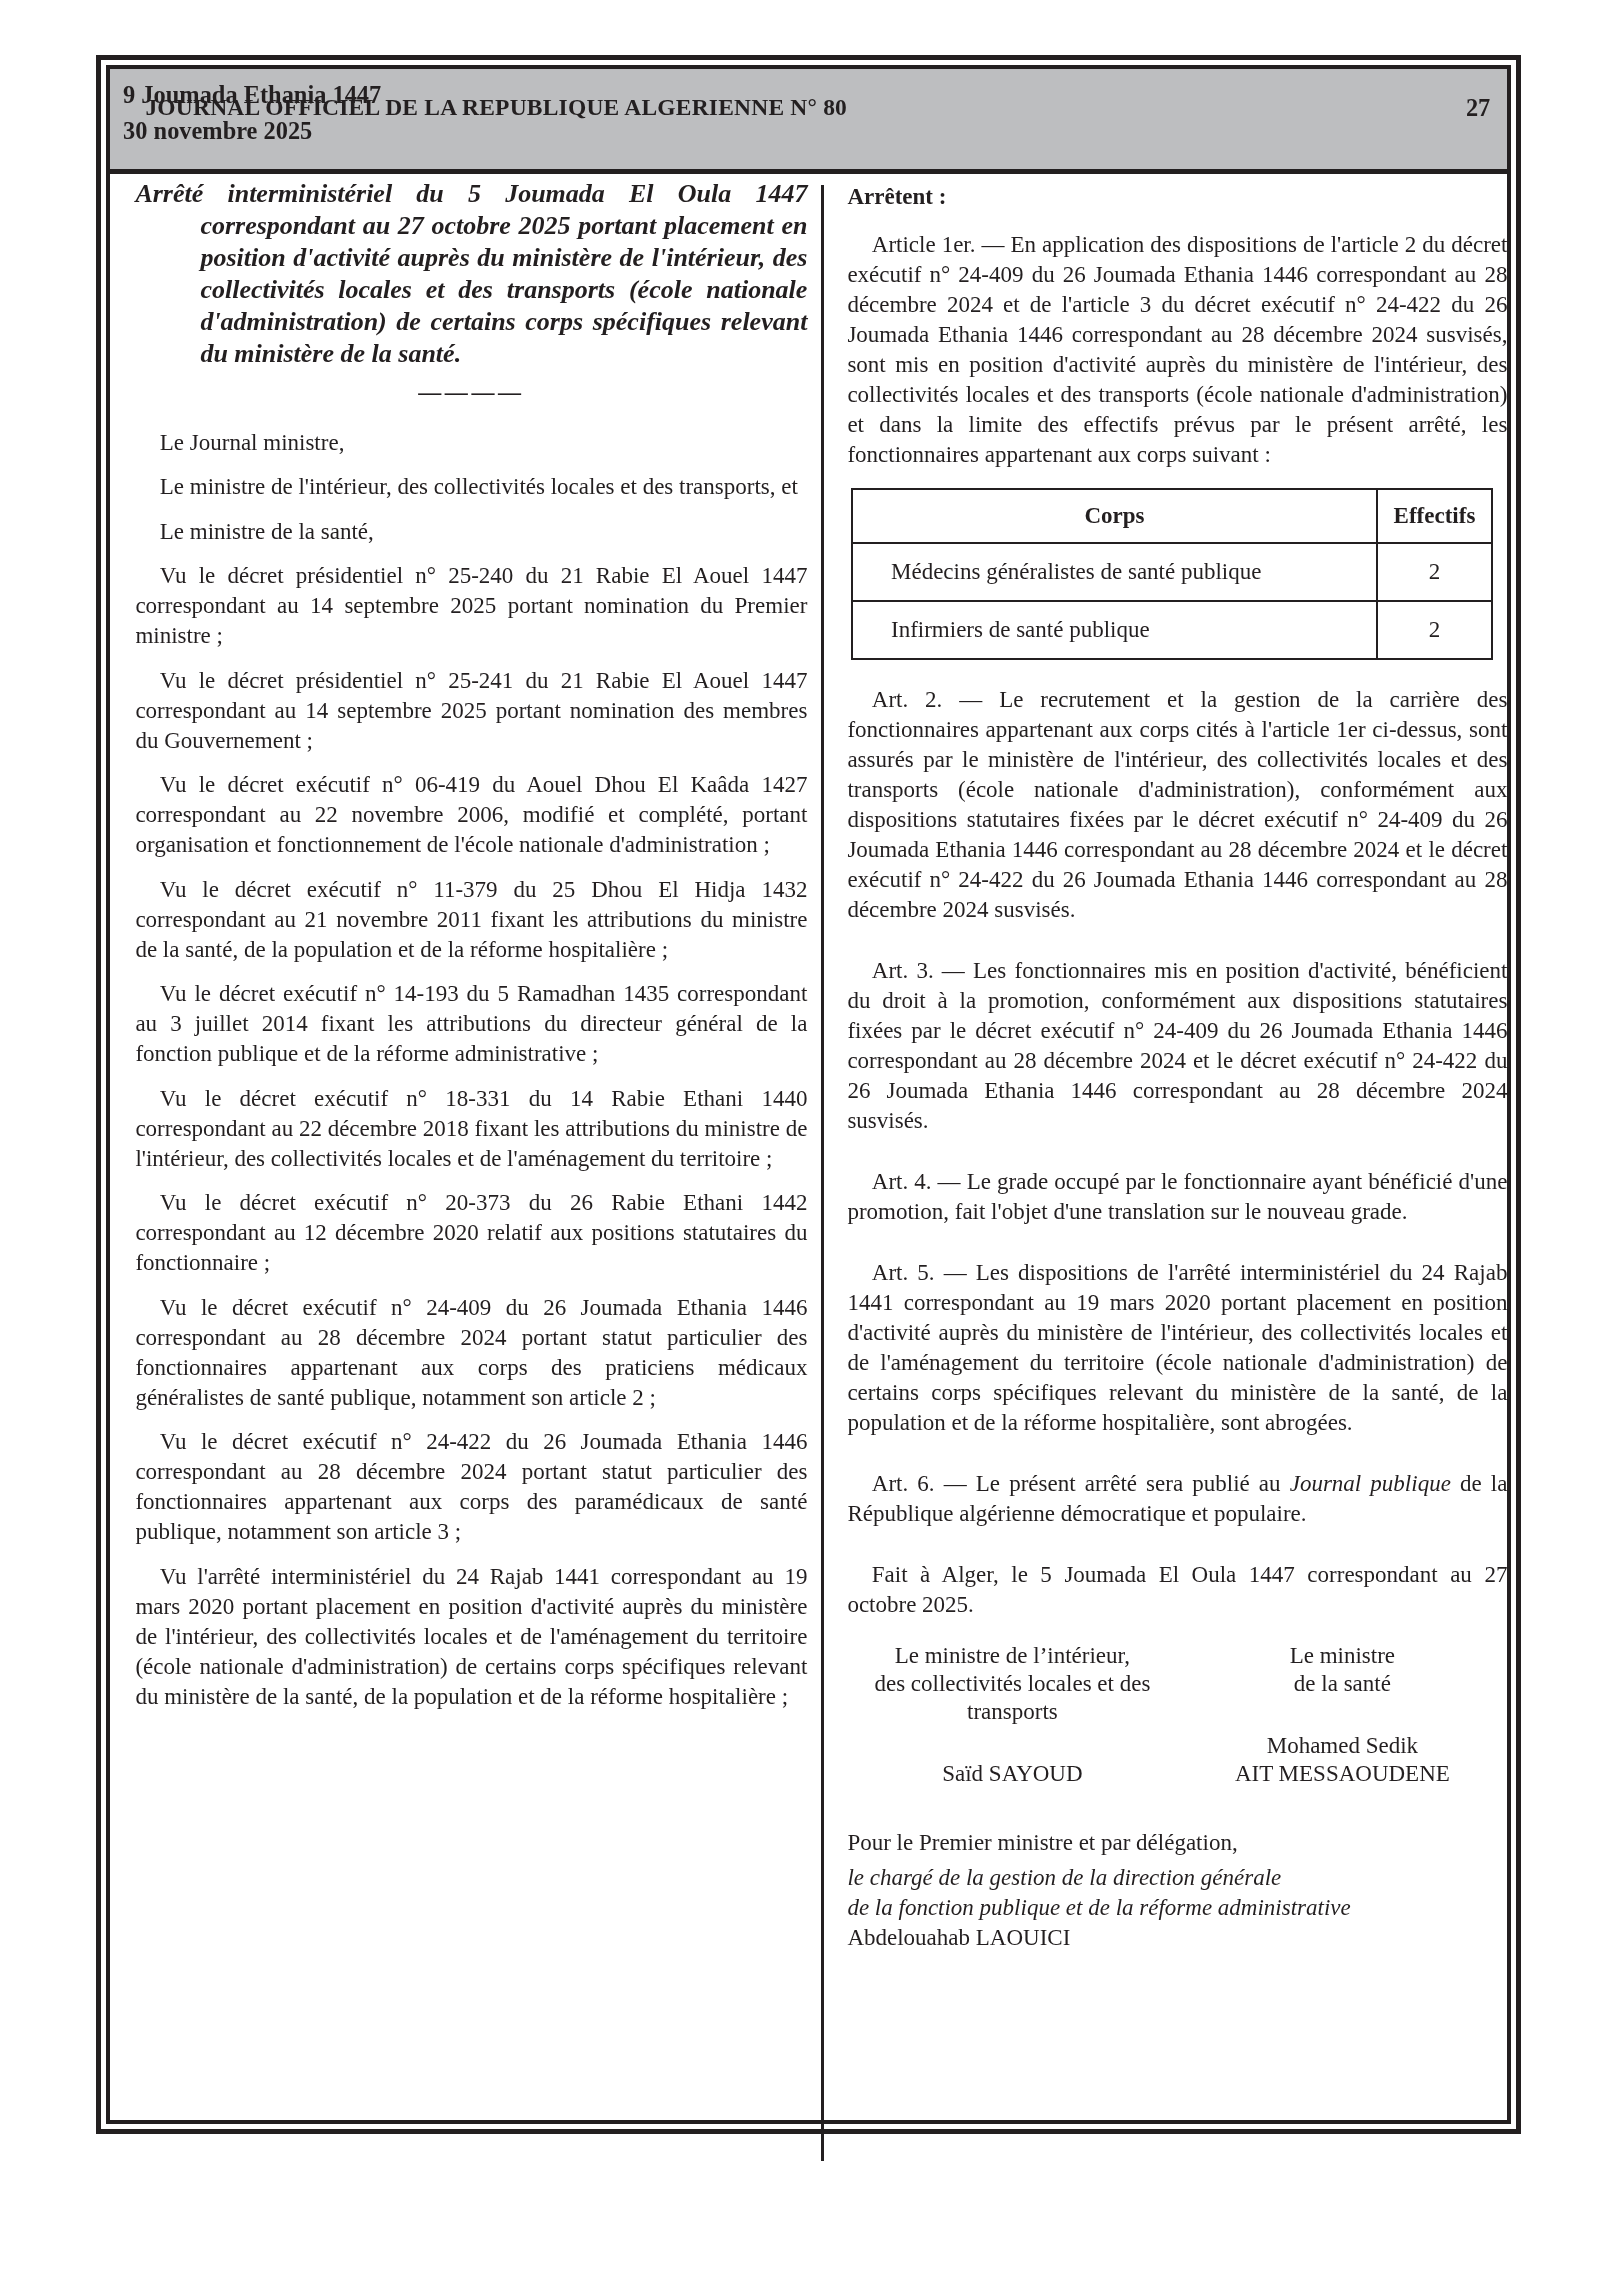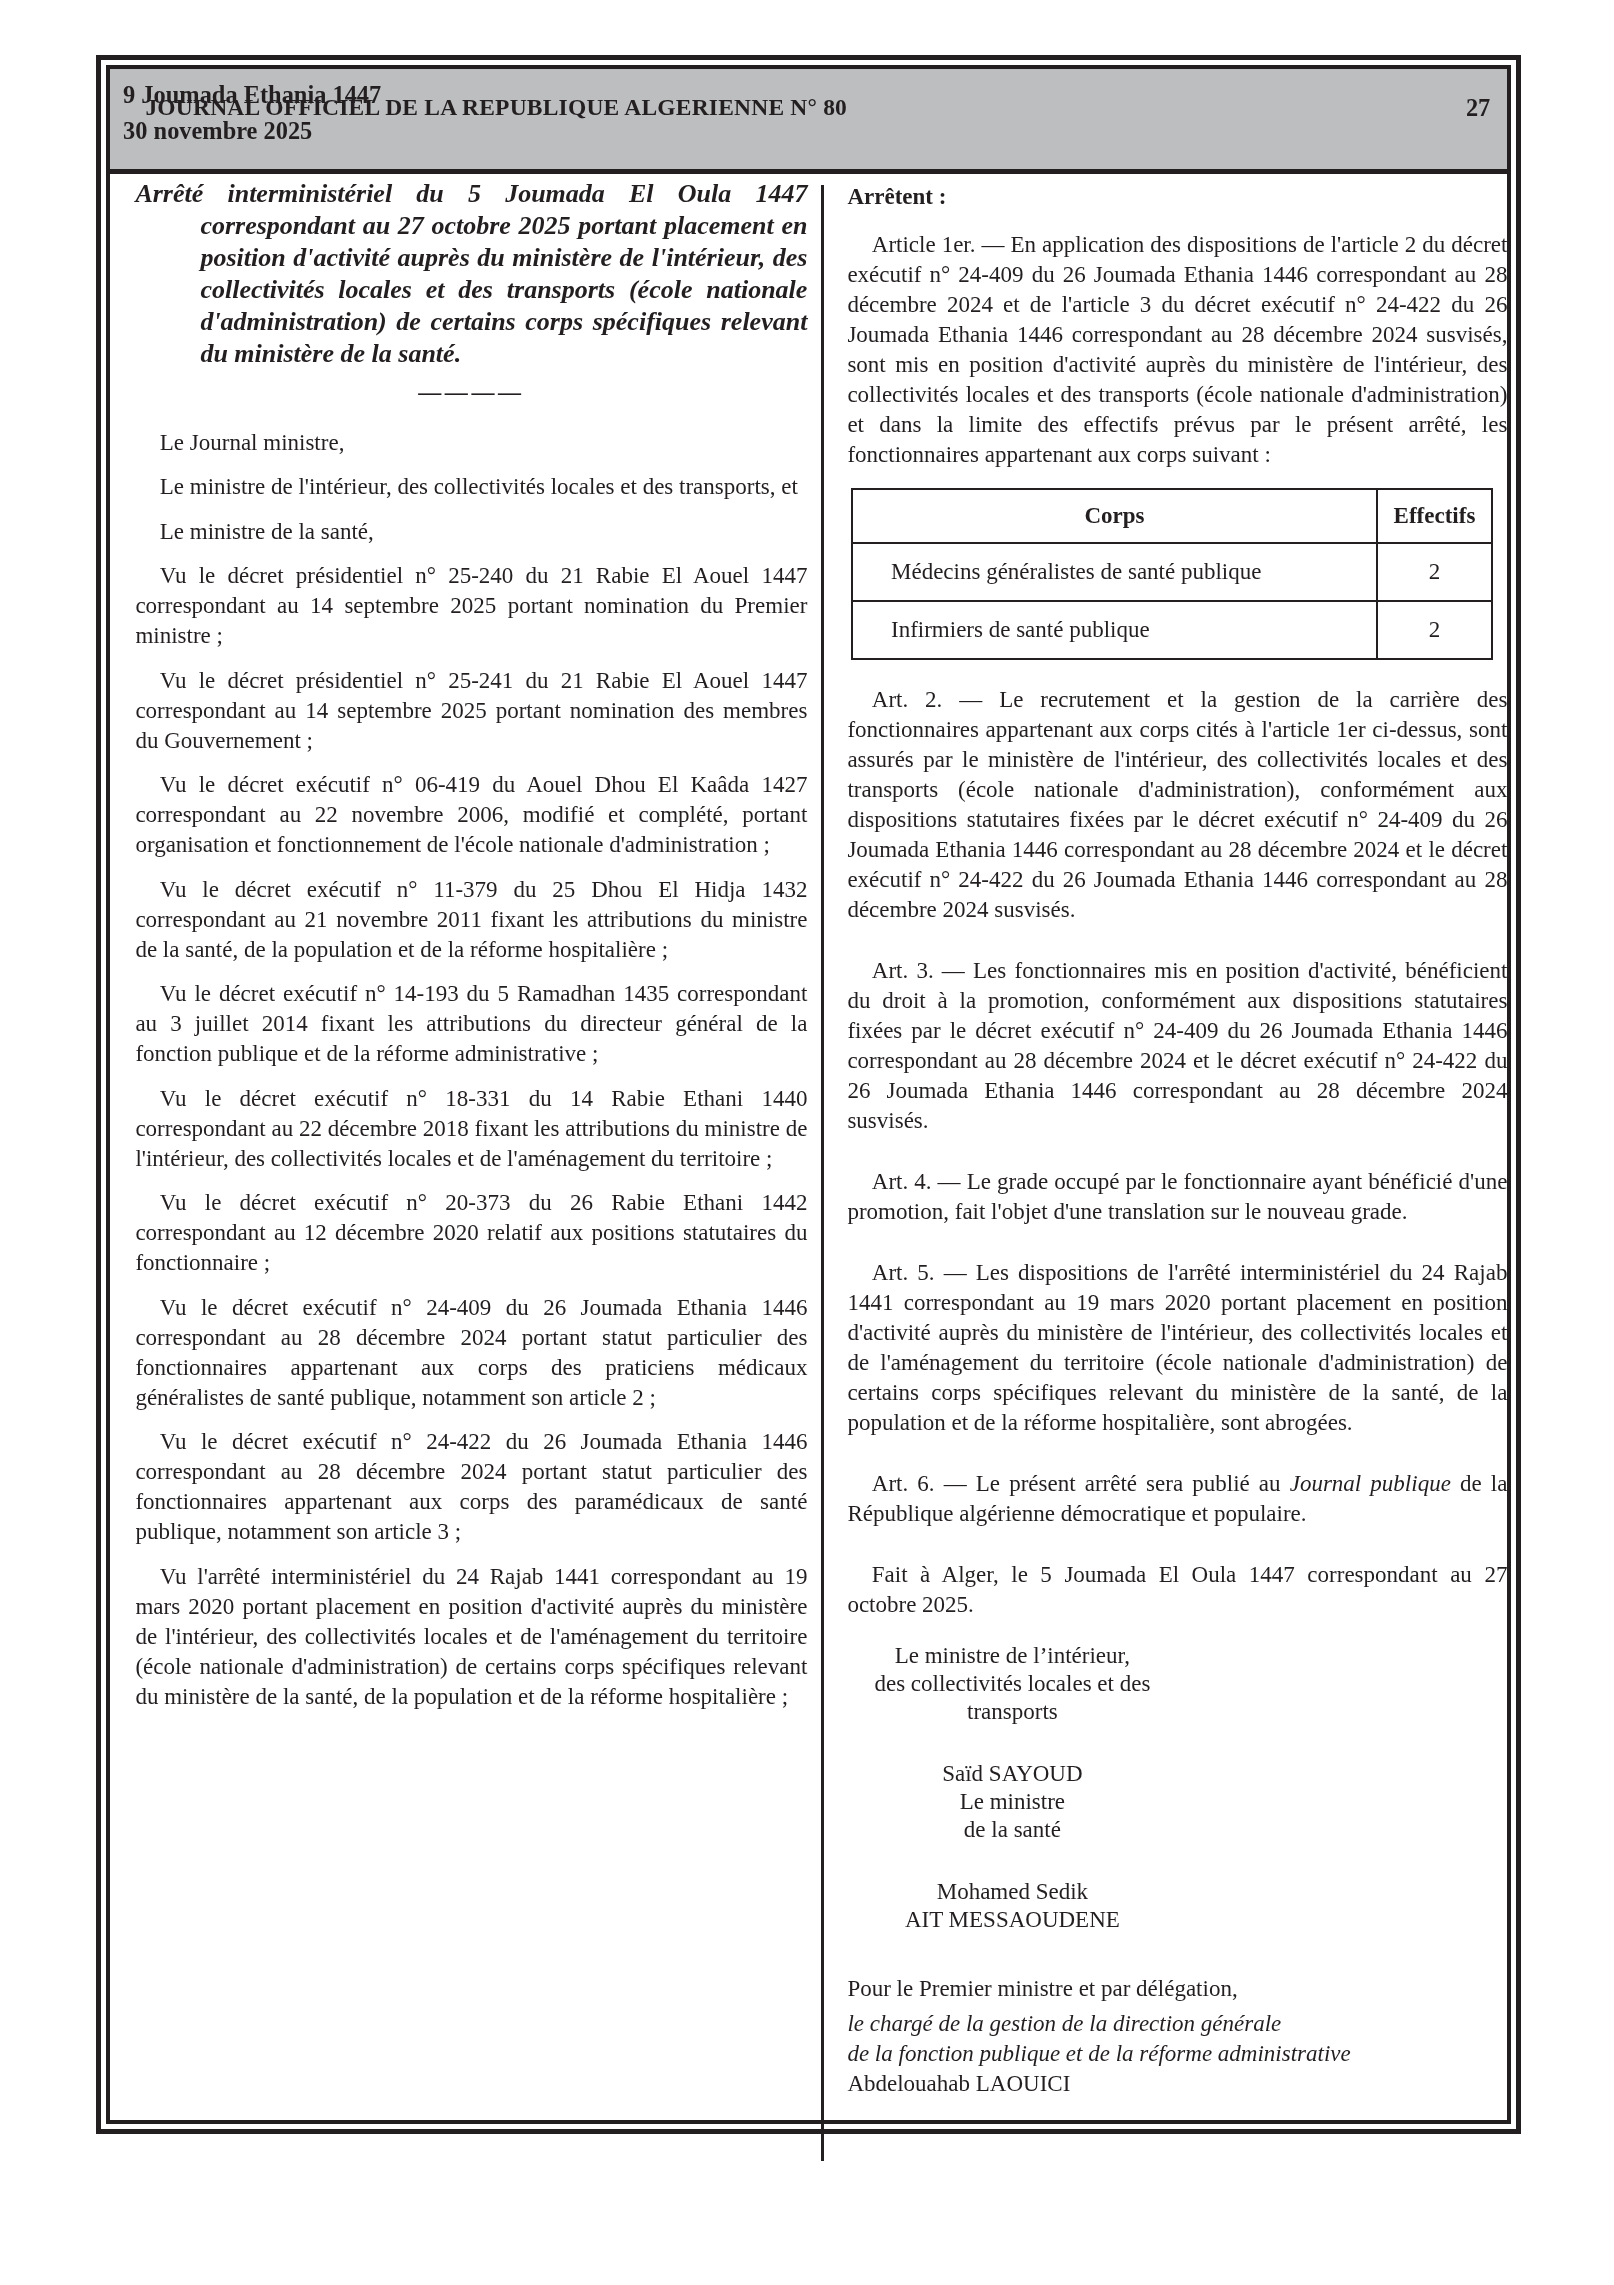--- a/index.html
+++ b/index.html
@@ -16,21 +16,21 @@
   .divider { position: absolute; left: 711px; top: 116px; width: 2.7px; height: 1976px; background: #231f20; }
   .title-block { font-weight: bold; font-size: 26px; line-height: 32px; padding-left: 65px; text-indent: -65px; font-style: italic; }
   .sep { text-align: center; font-weight: bold; margin: 7.2px 0 20px 0; letter-spacing: 3.6px; }
   p { margin: 0 0 14.5px 0; text-indent: 24.4px; }
   .center-bold { text-align: left; font-weight: bold; margin: 3.6px 0 18px 0; text-indent: 0; padding-right: 87px; }
   table.corps { border-collapse: collapse; width: 642px; margin: 18px 0 25px 3.6px; font-size: 23px; border-radius: 30px; }
   table.corps th, table.corps td { border: 2.7px solid #231f20; height: 56px; padding: 0 9px; }
   table.corps th { font-weight: bold; text-align: center; height: 52px; }
   table.corps td.name { text-align: left; padding-left: 38px; }
   table.corps td.num { text-align: center; width: 95px; }
-  .sig-row { display: flex; justify-content: space-between; text-align: center; margin-top: 22px; line-height: 28px; flex-direction: column; }
+  .sig-row { display: flex; justify-content: space-between; text-align: center; margin-top: 22px; line-height: 28px; }
   .sig-col { width: 50%; }
   .sig-name { margin-top: 9px; }
   .pm-block { text-align: left; margin-top: 40px; line-height: 30px; }
   .pm-italic { font-style: italic; }
   .pm-name { }
   .art-space { margin-bottom: 31px; }
   em { font-style: italic; }
 </style>
 </head>
 <body>

